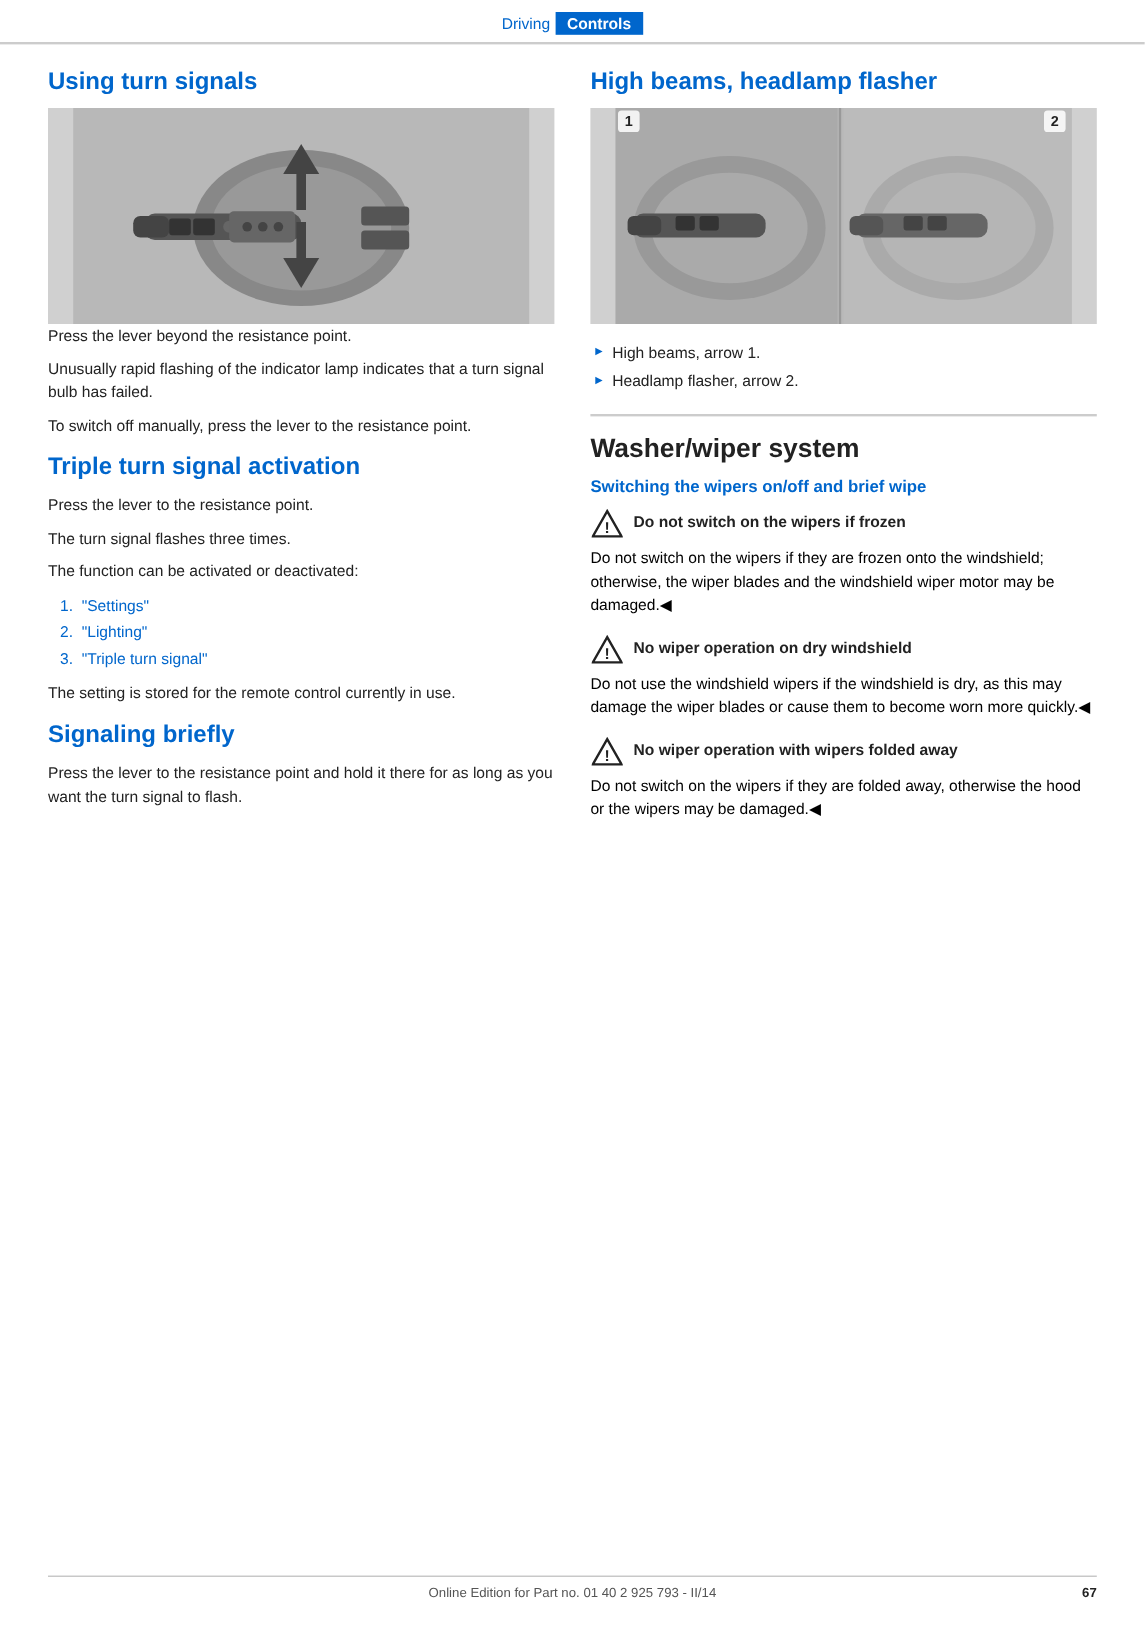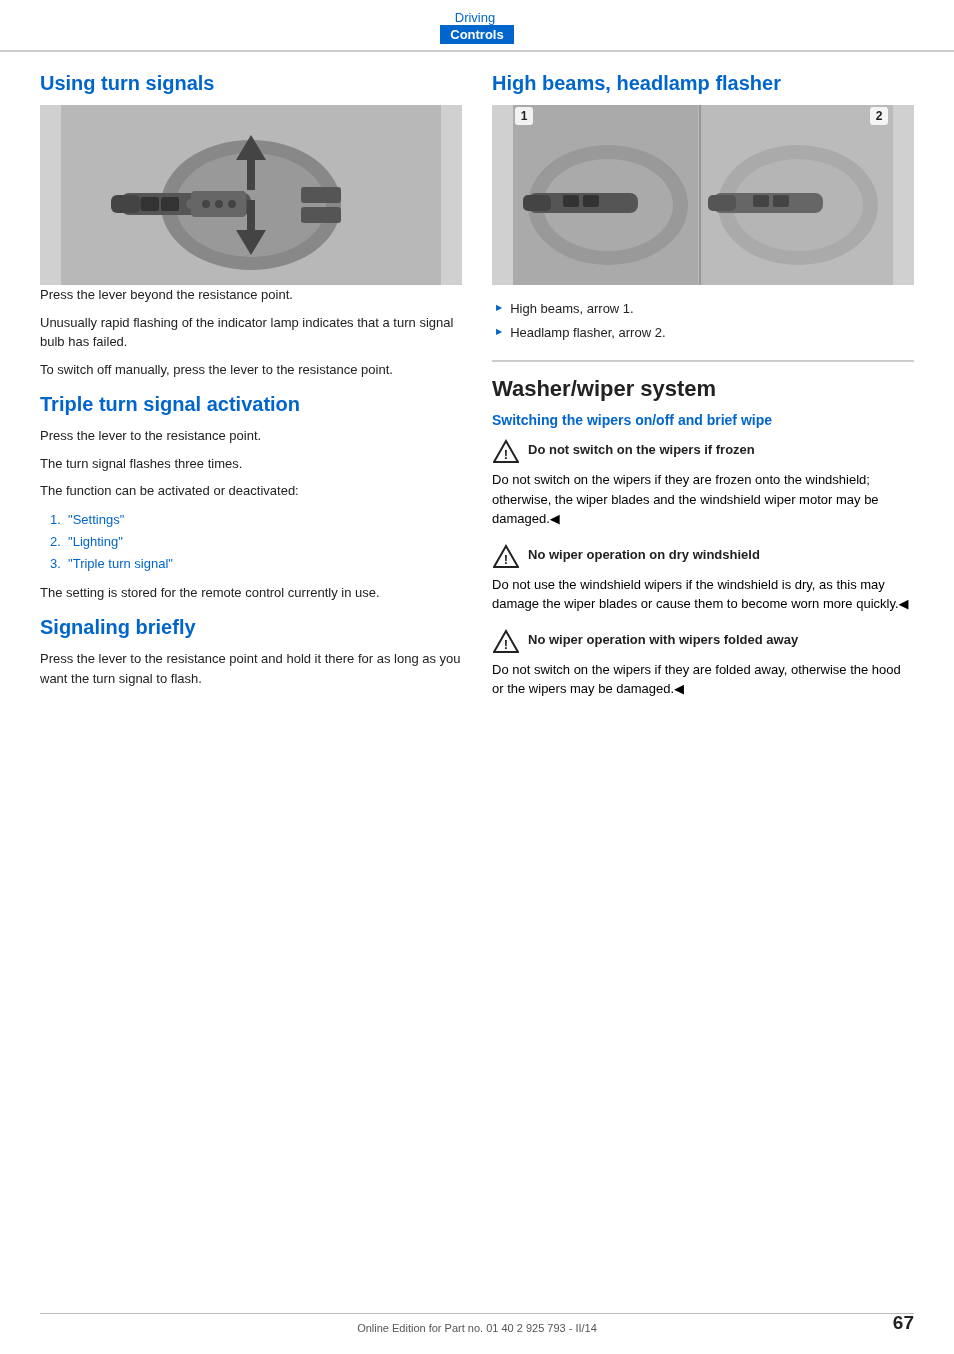--- a/index.html
+++ b/index.html
@@ -14,21 +14,20 @@
     }
 
     
     .header {
       display: flex;
       justify-content: center;
       align-items: center;
       padding: 10px 40px 6px 40px;
       border-bottom: 2px solid #ccc;
       margin-bottom: 0;
-      flex-direction: column;
     }
     .header-driving {
       color: #0066cc;
       font-size: 13px;
       margin-right: 4px;
     }
     .header-controls {
       background: #0066cc;
       color: #fff;
       font-size: 13px;
@@ -348,15 +347,15 @@
     </div>
 
   </div>
 
 </div>
 
 <div style="position:absolute; bottom:0; left:0; right:0; padding: 0 40px 20px 40px;">
   <hr style="border:none; border-top:1px solid #bbb; margin-bottom:8px;">
   <div style="display:flex; justify-content:center; align-items:flex-end; position:relative;">
     <span style="font-size:11px; color:#555;">Online Edition for Part no. 01 40 2 925 793 - II/14</span>
-    <span style="position:absolute; right:0; font-size:19px; font-weight:bold; color:#222;margin-left:36px;">67</span>
+    <span style="position:absolute; right:0; font-size:11px; font-weight:bold; color:#222;margin-left:36px;">67</span>
   </div>
 </div>
 
 </body></html>

